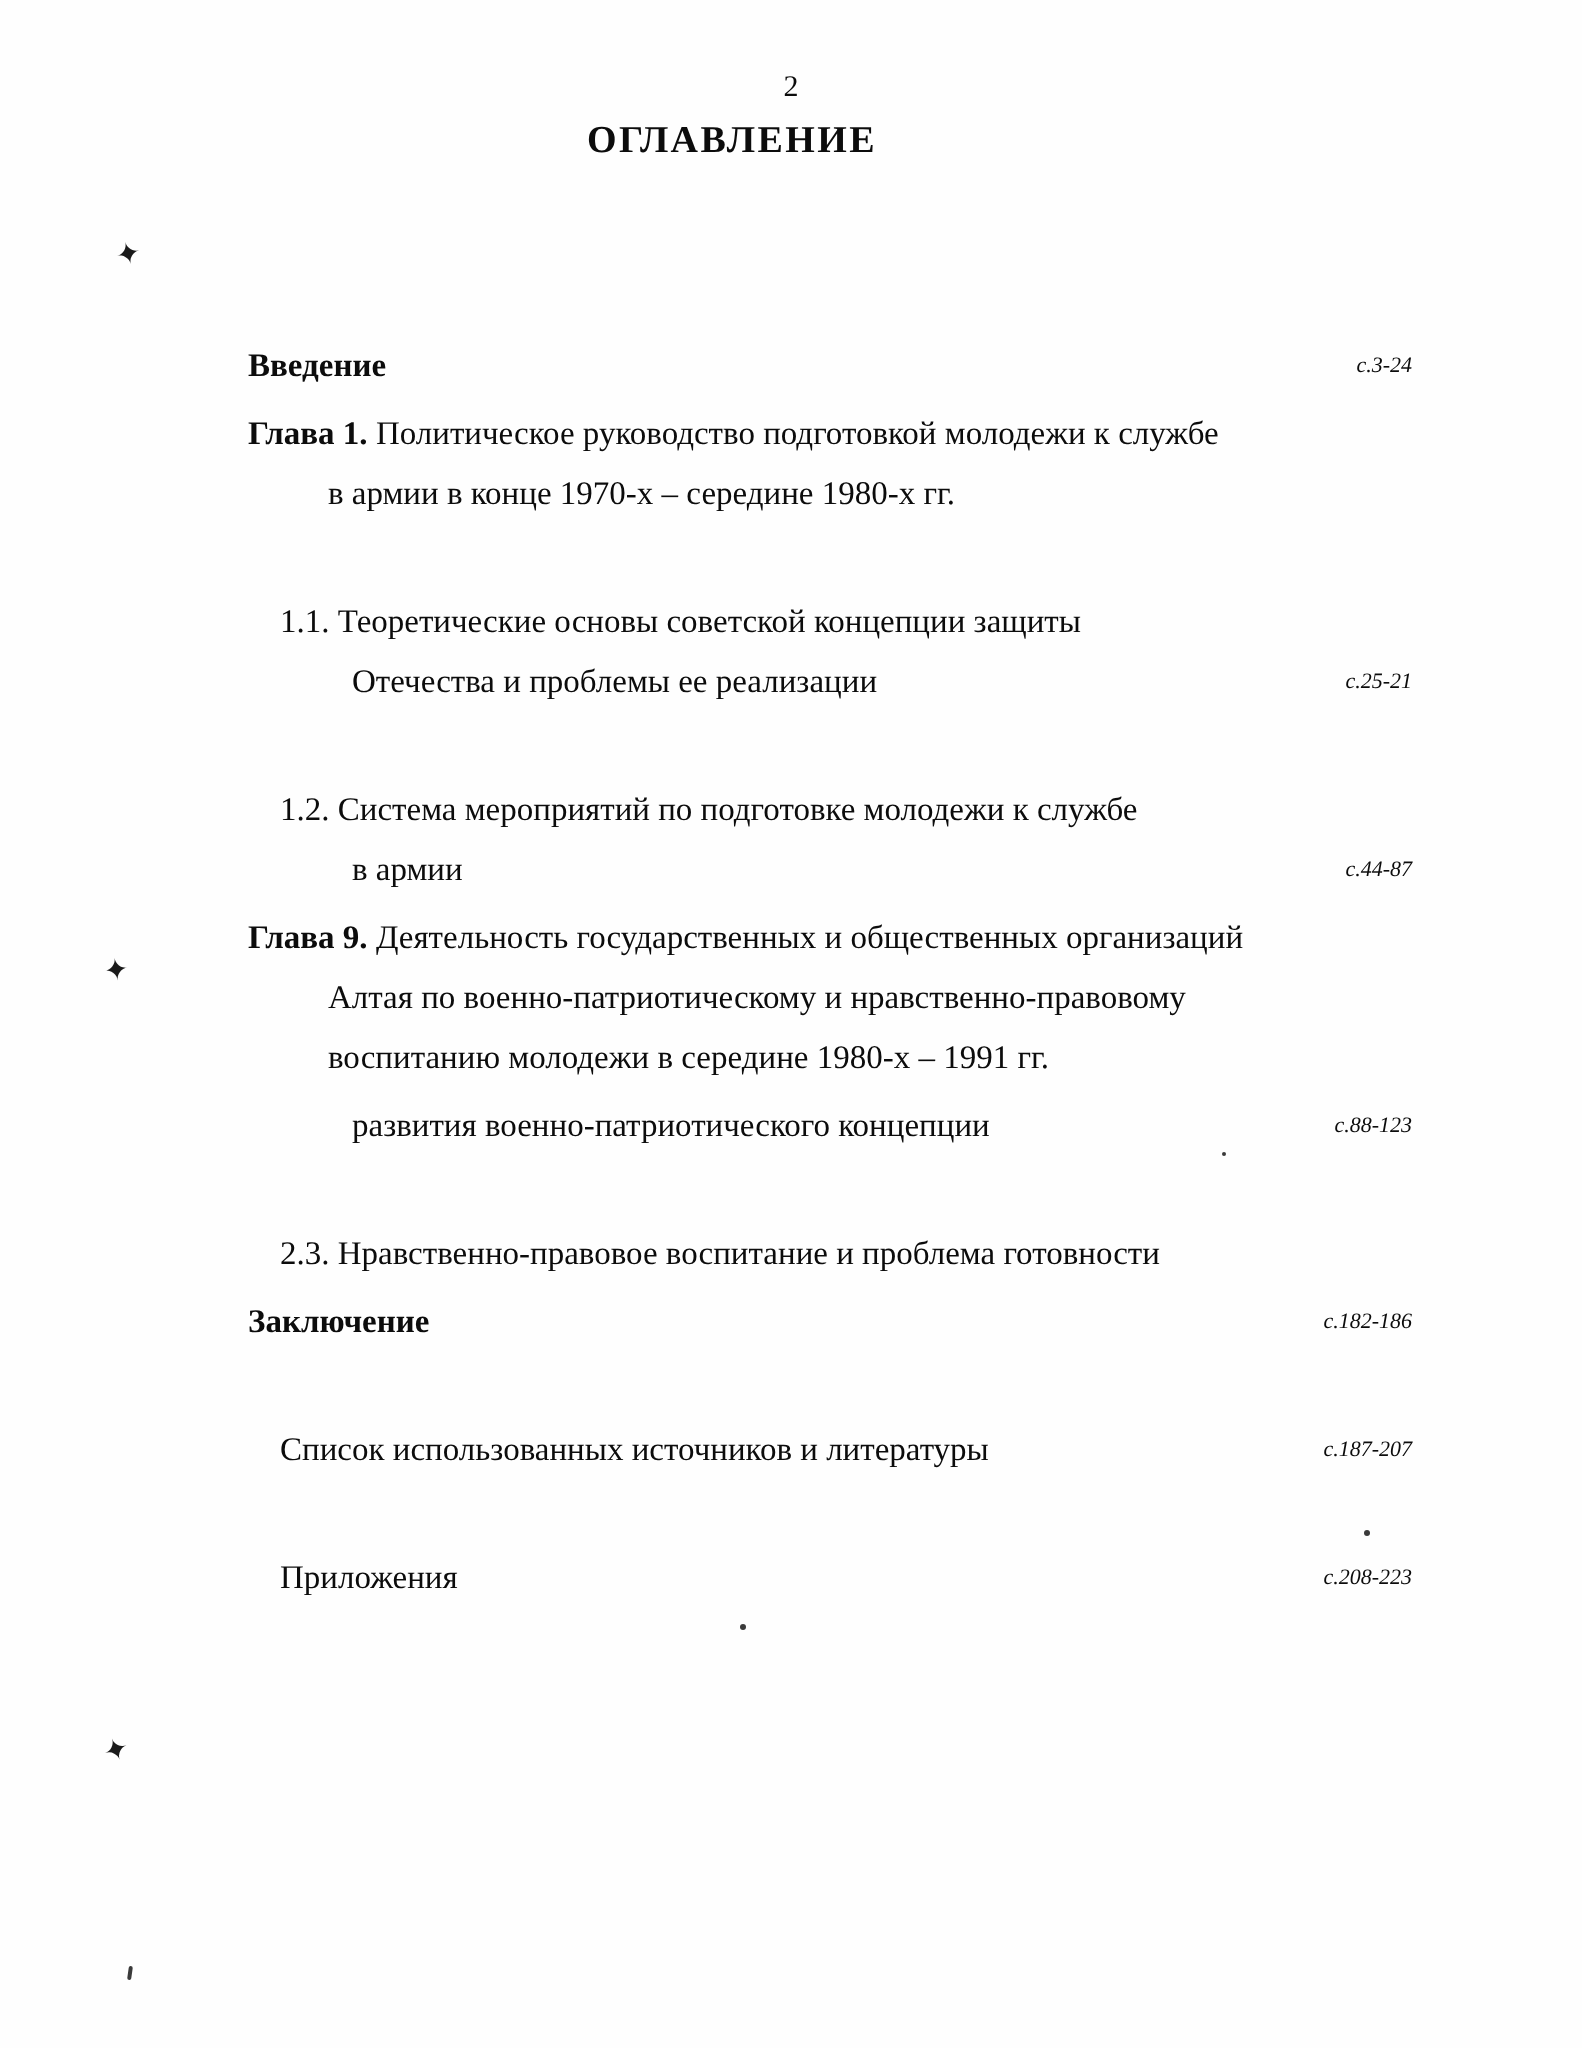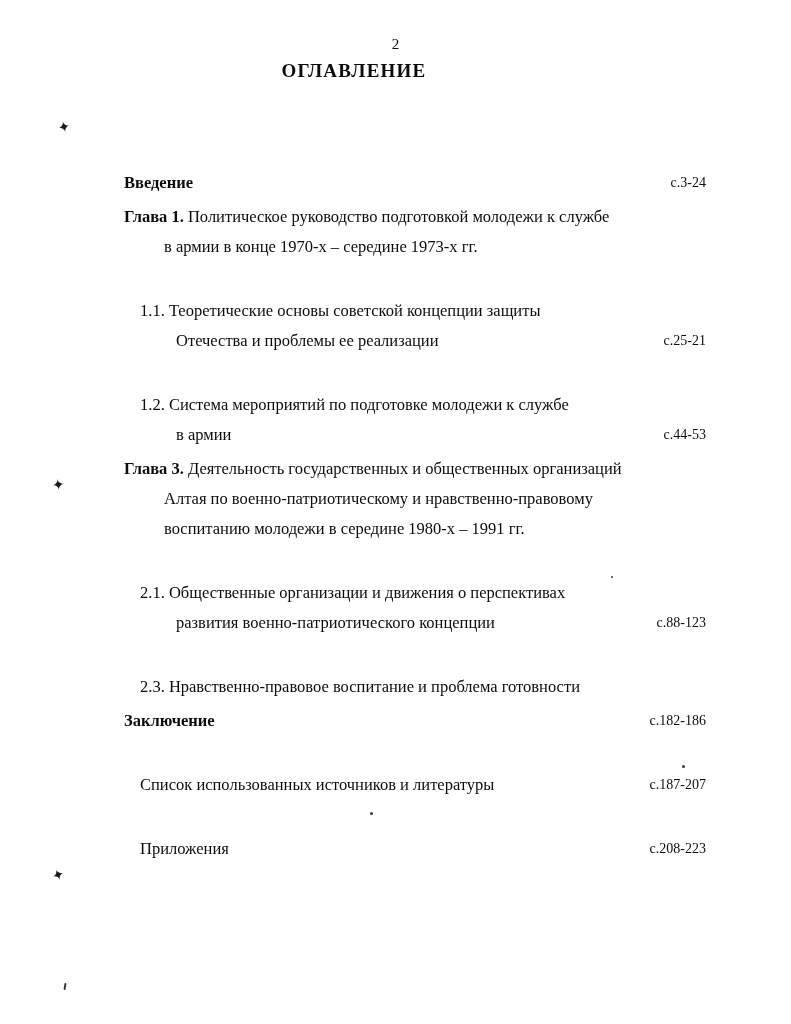--- a/index.html
+++ b/index.html
@@ -32,20 +32,21 @@
   }
   .doc-title {
     position: absolute;
     top: 60px;
     left: 0;
     width: 708px;
     text-align: center;
     font-size: 19px;
     font-weight: bold;
     letter-spacing: 1.2px;
+    padding-left: 12px;
   }
   .toc {
     position: absolute;
     top: 168px;
     left: 124px;
     width: 582px;
   }
   .entry {
     position: relative;
     margin-bottom: 4px;
@@ -56,21 +57,22 @@
     line-height: 30px;
     white-space: nowrap;
   }
   .line .txt {
     display: inline-block;
   }
   .line .pages {
     position: absolute;
     right: 0;
     top: 0;
-    font-size: 14px;
+    font-size: 11px;
+    font-style: italic;
   }
   .bold { font-weight: bold; }
   .indent-0 { padding-left: 0px; }
   .indent-1 { padding-left: 16px; margin-top: 34px; }
   .indent-2 { padding-left: 40px; }
   .indent-3 { padding-left: 52px; }
 
   
   .mark {
     position: absolute;
@@ -110,37 +112,36 @@
   <div class="speck s2"></div>
   <div class="speck s3"></div>
   <div class="speck s4"></div>
 
   <div class="toc" id="toc">
       <div class="entry">
         <div class="line indent-0"><span class="txt bold">Введение</span><span class="pages">с.3-24</span></div>
       </div>
       <div class="entry">
         <div class="line indent-0"><span class="txt"><span class="bold">Глава 1.</span> Политическое руководство подготовкой молодежи к службе</span></div>
-        <div class="line indent-2"><span class="txt">в армии в конце 1970-х – середине 1973-х гг.</span></div>
+        <div class="line indent-2"><span class="txt">в армии в конце 1970-х – середине 1980-х гг.</span></div>
       </div>
       <div class="entry">
         <div class="line indent-1"><span class="txt">1.1. Теоретические основы советской концепции защиты</span></div>
         <div class="line indent-3"><span class="txt">Отечества и проблемы ее реализации</span><span class="pages">с.25-21</span></div>
       </div>
       <div class="entry">
         <div class="line indent-1"><span class="txt">1.2. Система мероприятий по подготовке молодежи к службе</span></div>
-        <div class="line indent-3"><span class="txt">в армии</span><span class="pages">с.44-53</span></div>
+        <div class="line indent-3"><span class="txt">в армии</span><span class="pages">с.44-87</span></div>
       </div>
       <div class="entry">
-        <div class="line indent-0"><span class="txt"><span class="bold">Глава 3.</span> Деятельность государственных и общественных организаций</span></div>
+        <div class="line indent-0"><span class="txt"><span class="bold">Глава 9.</span> Деятельность государственных и общественных организаций</span></div>
         <div class="line indent-2"><span class="txt">Алтая по военно-патриотическому и нравственно-правовому</span></div>
         <div class="line indent-2"><span class="txt">воспитанию молодежи в середине 1980-х – 1991 гг.</span></div>
       </div>
       <div class="entry">
-        <div class="line indent-1"><span class="txt">2.1. Общественные организации и движения о перспективах</span></div>
         <div class="line indent-3"><span class="txt">развития военно-патриотического концепции</span><span class="pages">с.88-123</span></div>
       </div>
       <div class="entry">
         <div class="line indent-1"><span class="txt">2.3. Нравственно-правовое воспитание и проблема готовности</span></div>
       </div>
       <div class="entry">
         <div class="line indent-0"><span class="txt bold">Заключение</span><span class="pages">с.182-186</span></div>
       </div>
       <div class="entry">
         <div class="line indent-1"><span class="txt">Список использованных источников и литературы</span><span class="pages">с.187-207</span></div>

